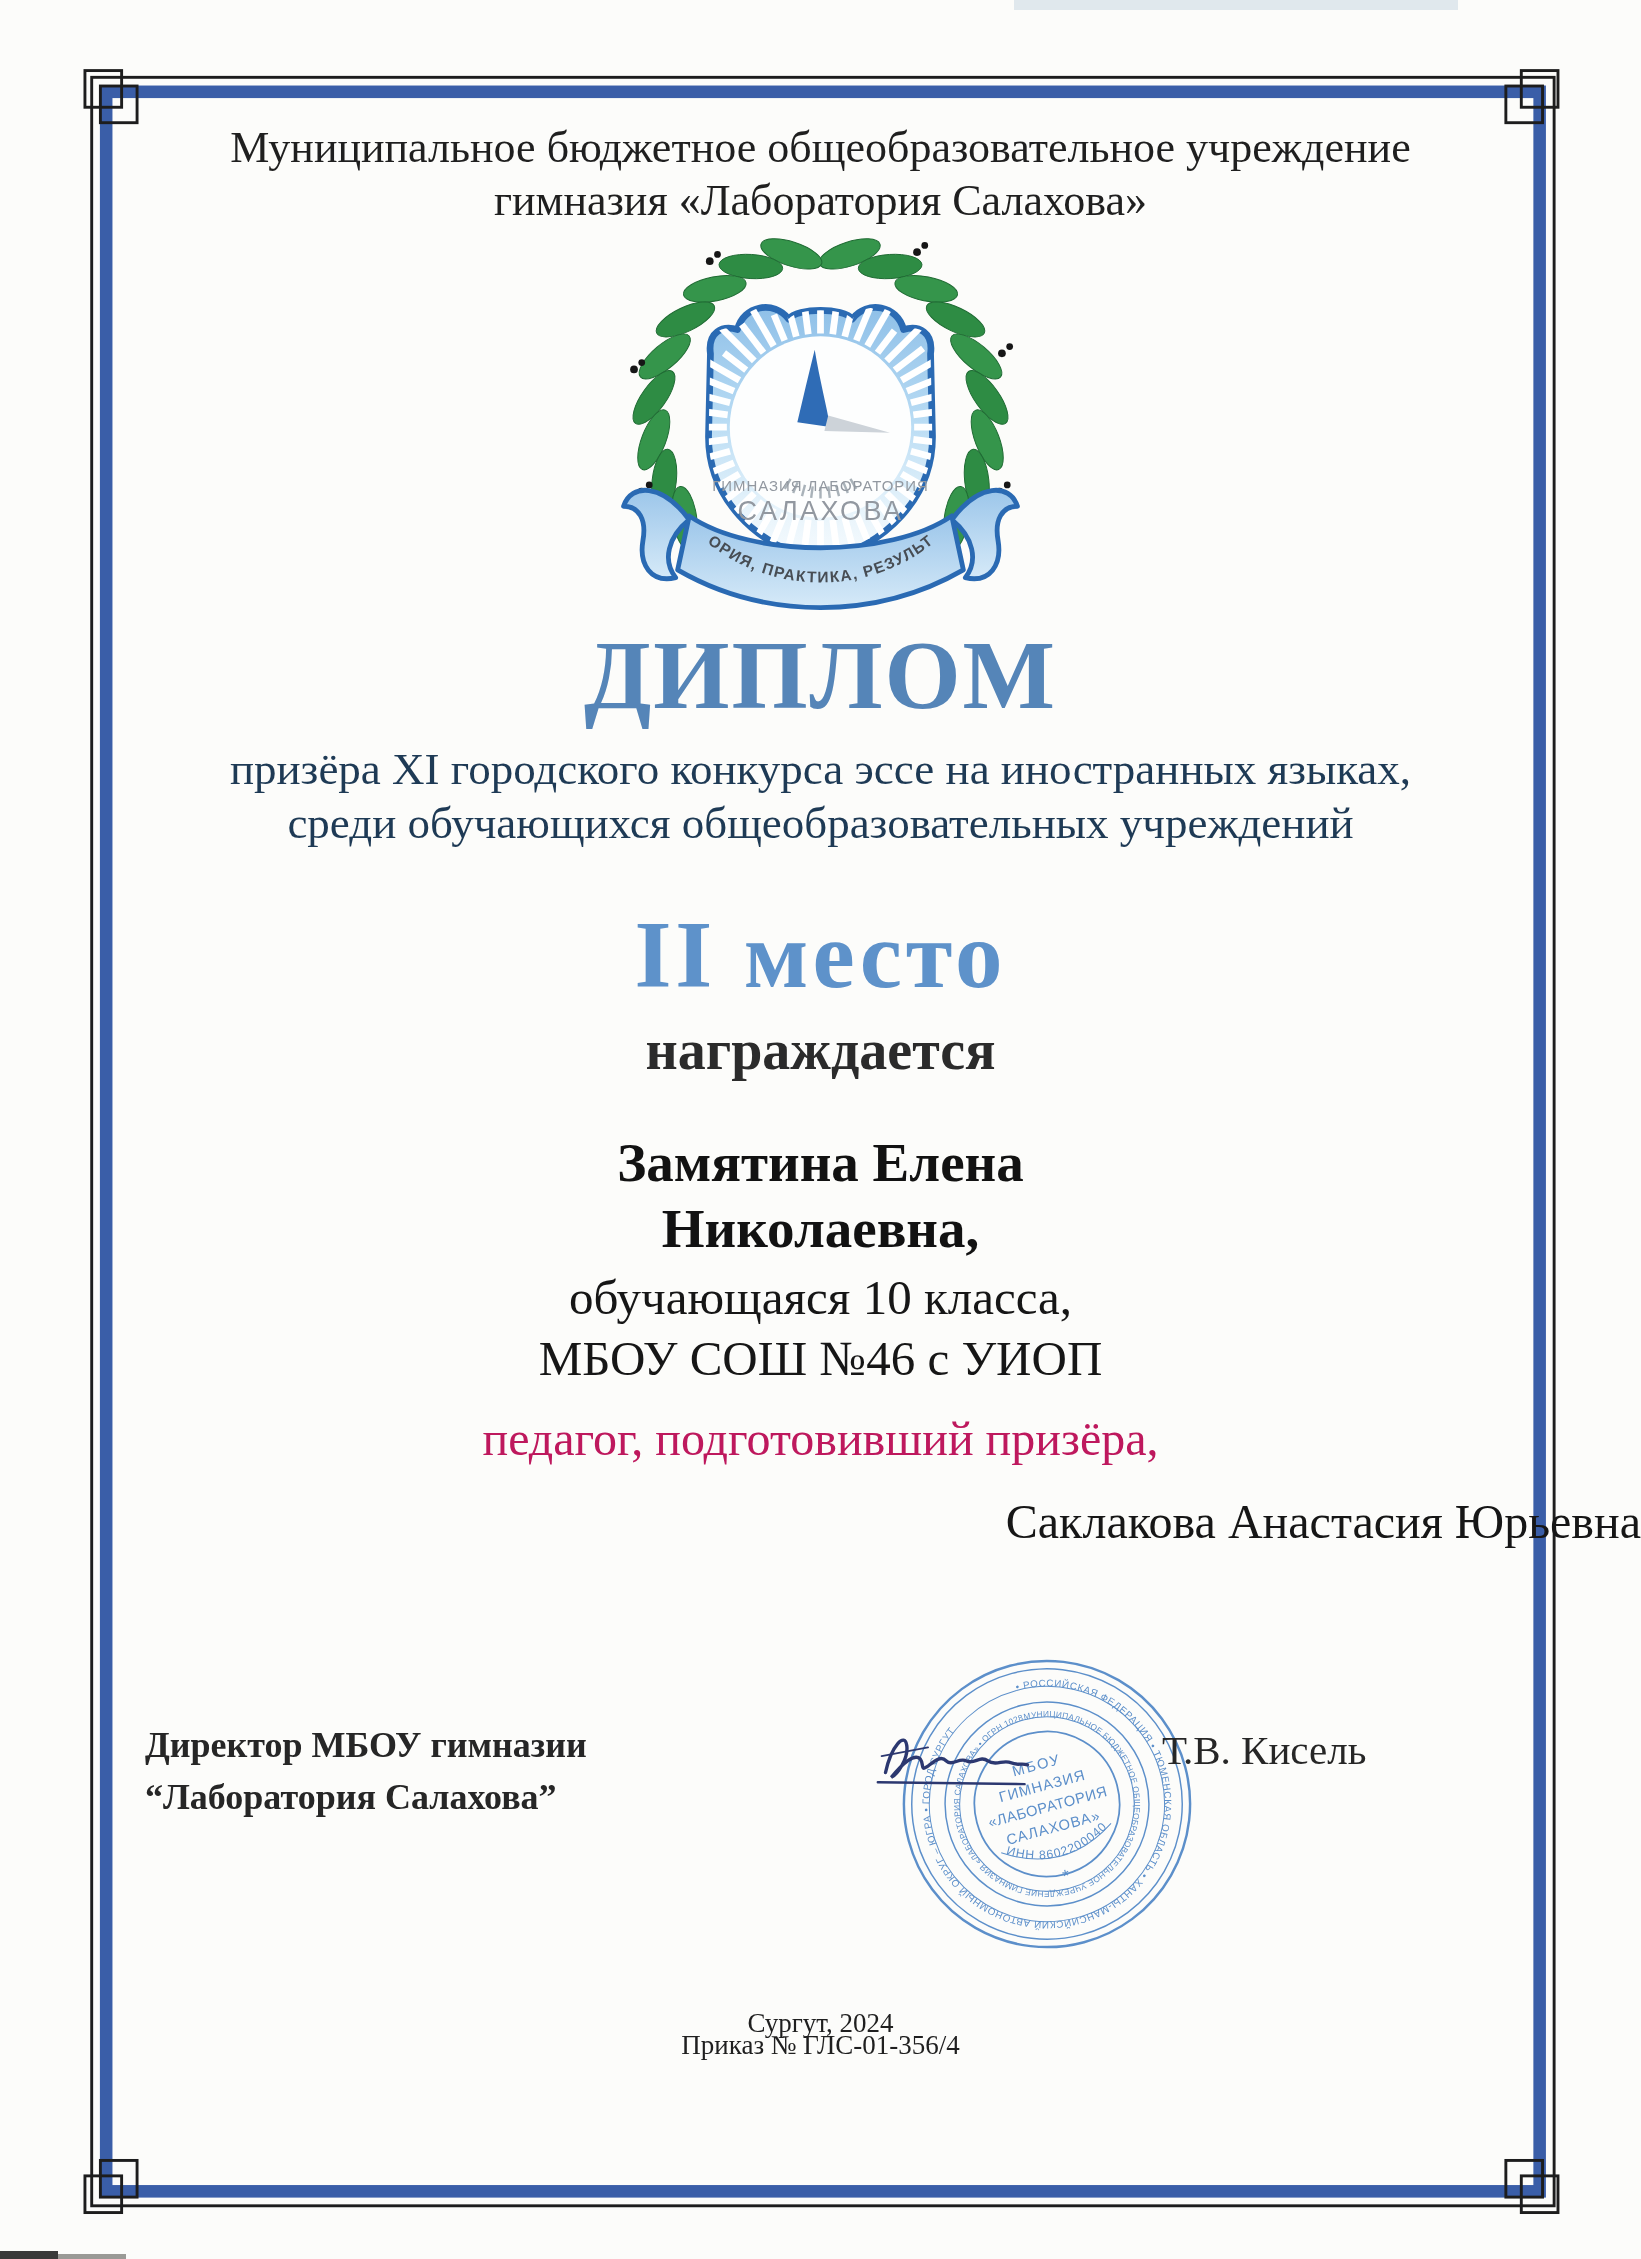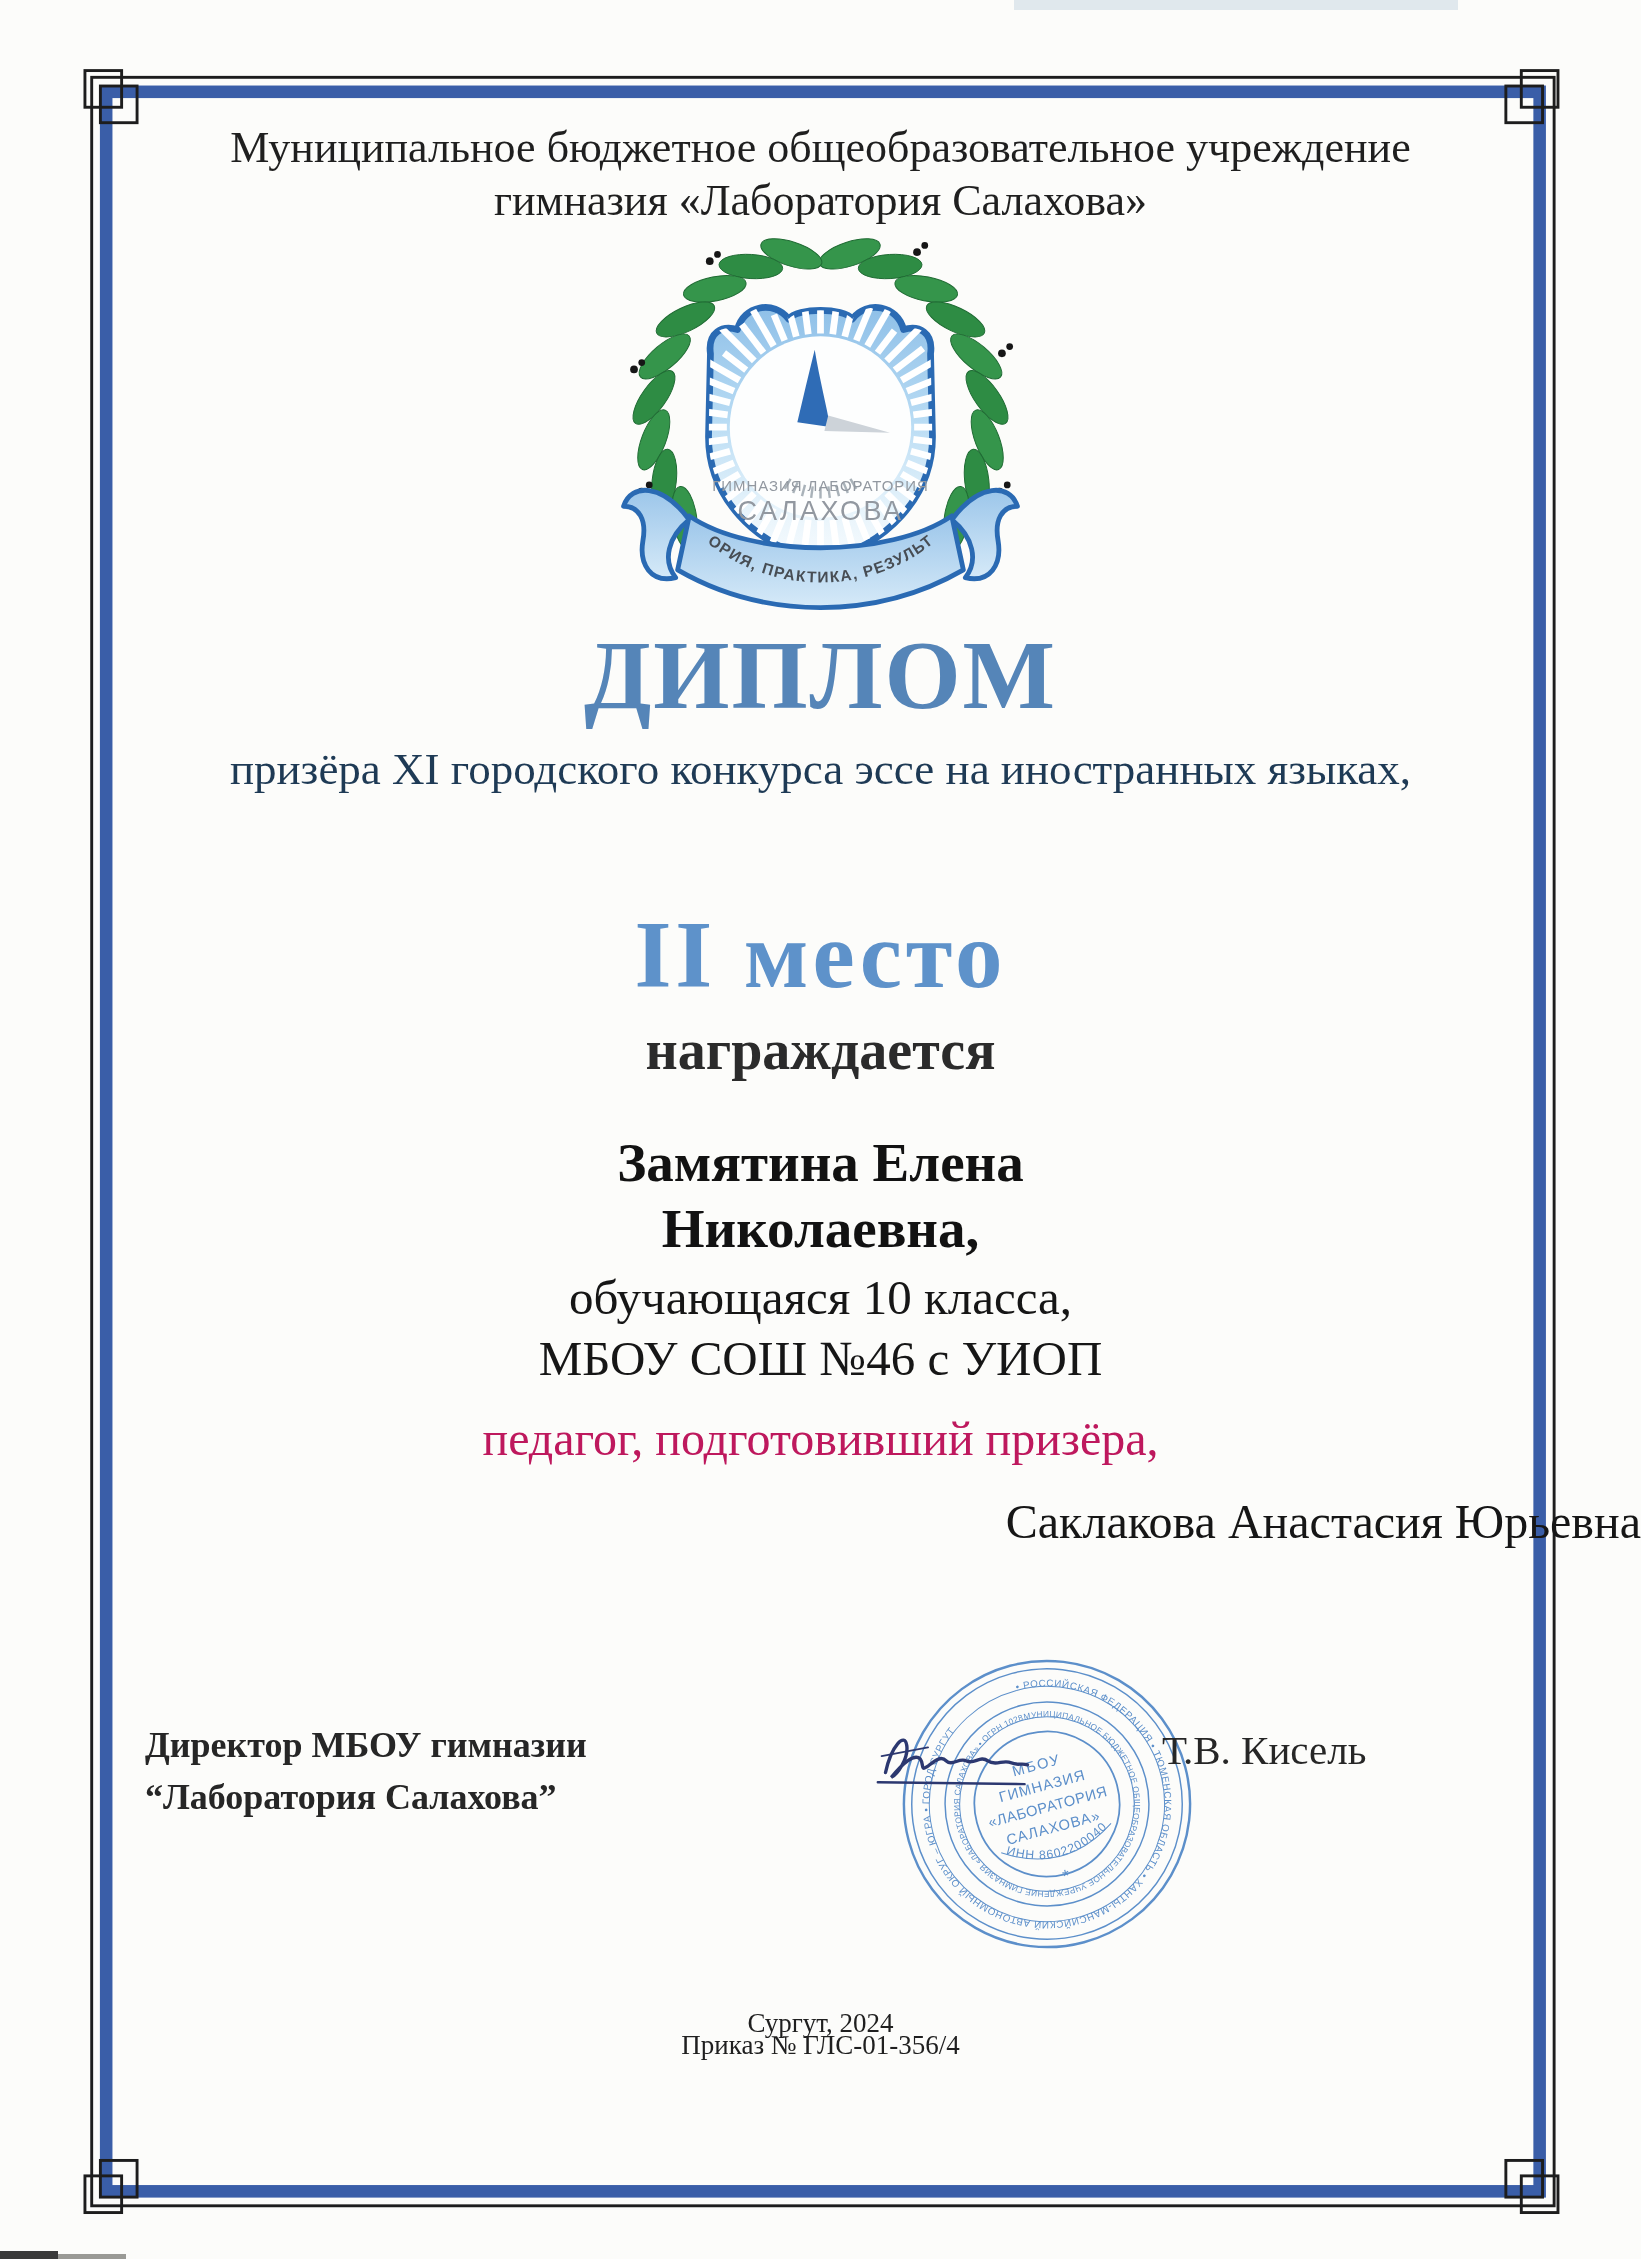--- a/index.html
+++ b/index.html
@@ -176,20 +176,21 @@
       <path id="mottoPath" d="M100,316 C170,376 274,376 344,316" fill="none"></path>
       <text font-family="Liberation Sans, sans-serif" font-size="16" font-weight="700" letter-spacing="1.5" fill="#474d54">
         <textPath href="#mottoPath" startOffset="50%" text-anchor="middle">ТЕОРИЯ, ПРАКТИКА, РЕЗУЛЬТАТ</textPath>
       </text>
     </g>
   </svg>
 
   <div class="abs center title" style="top:626px">ДИПЛОМ</div>
 
   <div class="abs center sub" style="top:742px">призёра XI городского конкурса эссе на иностранных языках,</div>
+  <div class="abs center sub" style="top:796px">среди обучающихся общеобразовательных учреждений</div>
 
   <div class="abs center place" style="top:908px">II место</div>
   <div class="abs center verb" style="top:1022px">награждается</div>
 
   <div class="abs center rname" style="top:1135px">Замятина Елена</div>
   <div class="abs center rname" style="top:1201px">Николаевна,</div>
   <div class="abs center rdetail" style="top:1273px">обучающаяся 10 класса,</div>
   <div class="abs center rdetail" style="top:1334px">МБОУ СОШ №46 с УИОП</div>
 
   <div class="abs center tlabel" style="top:1415px">педагог, подготовивший призёра,</div>

